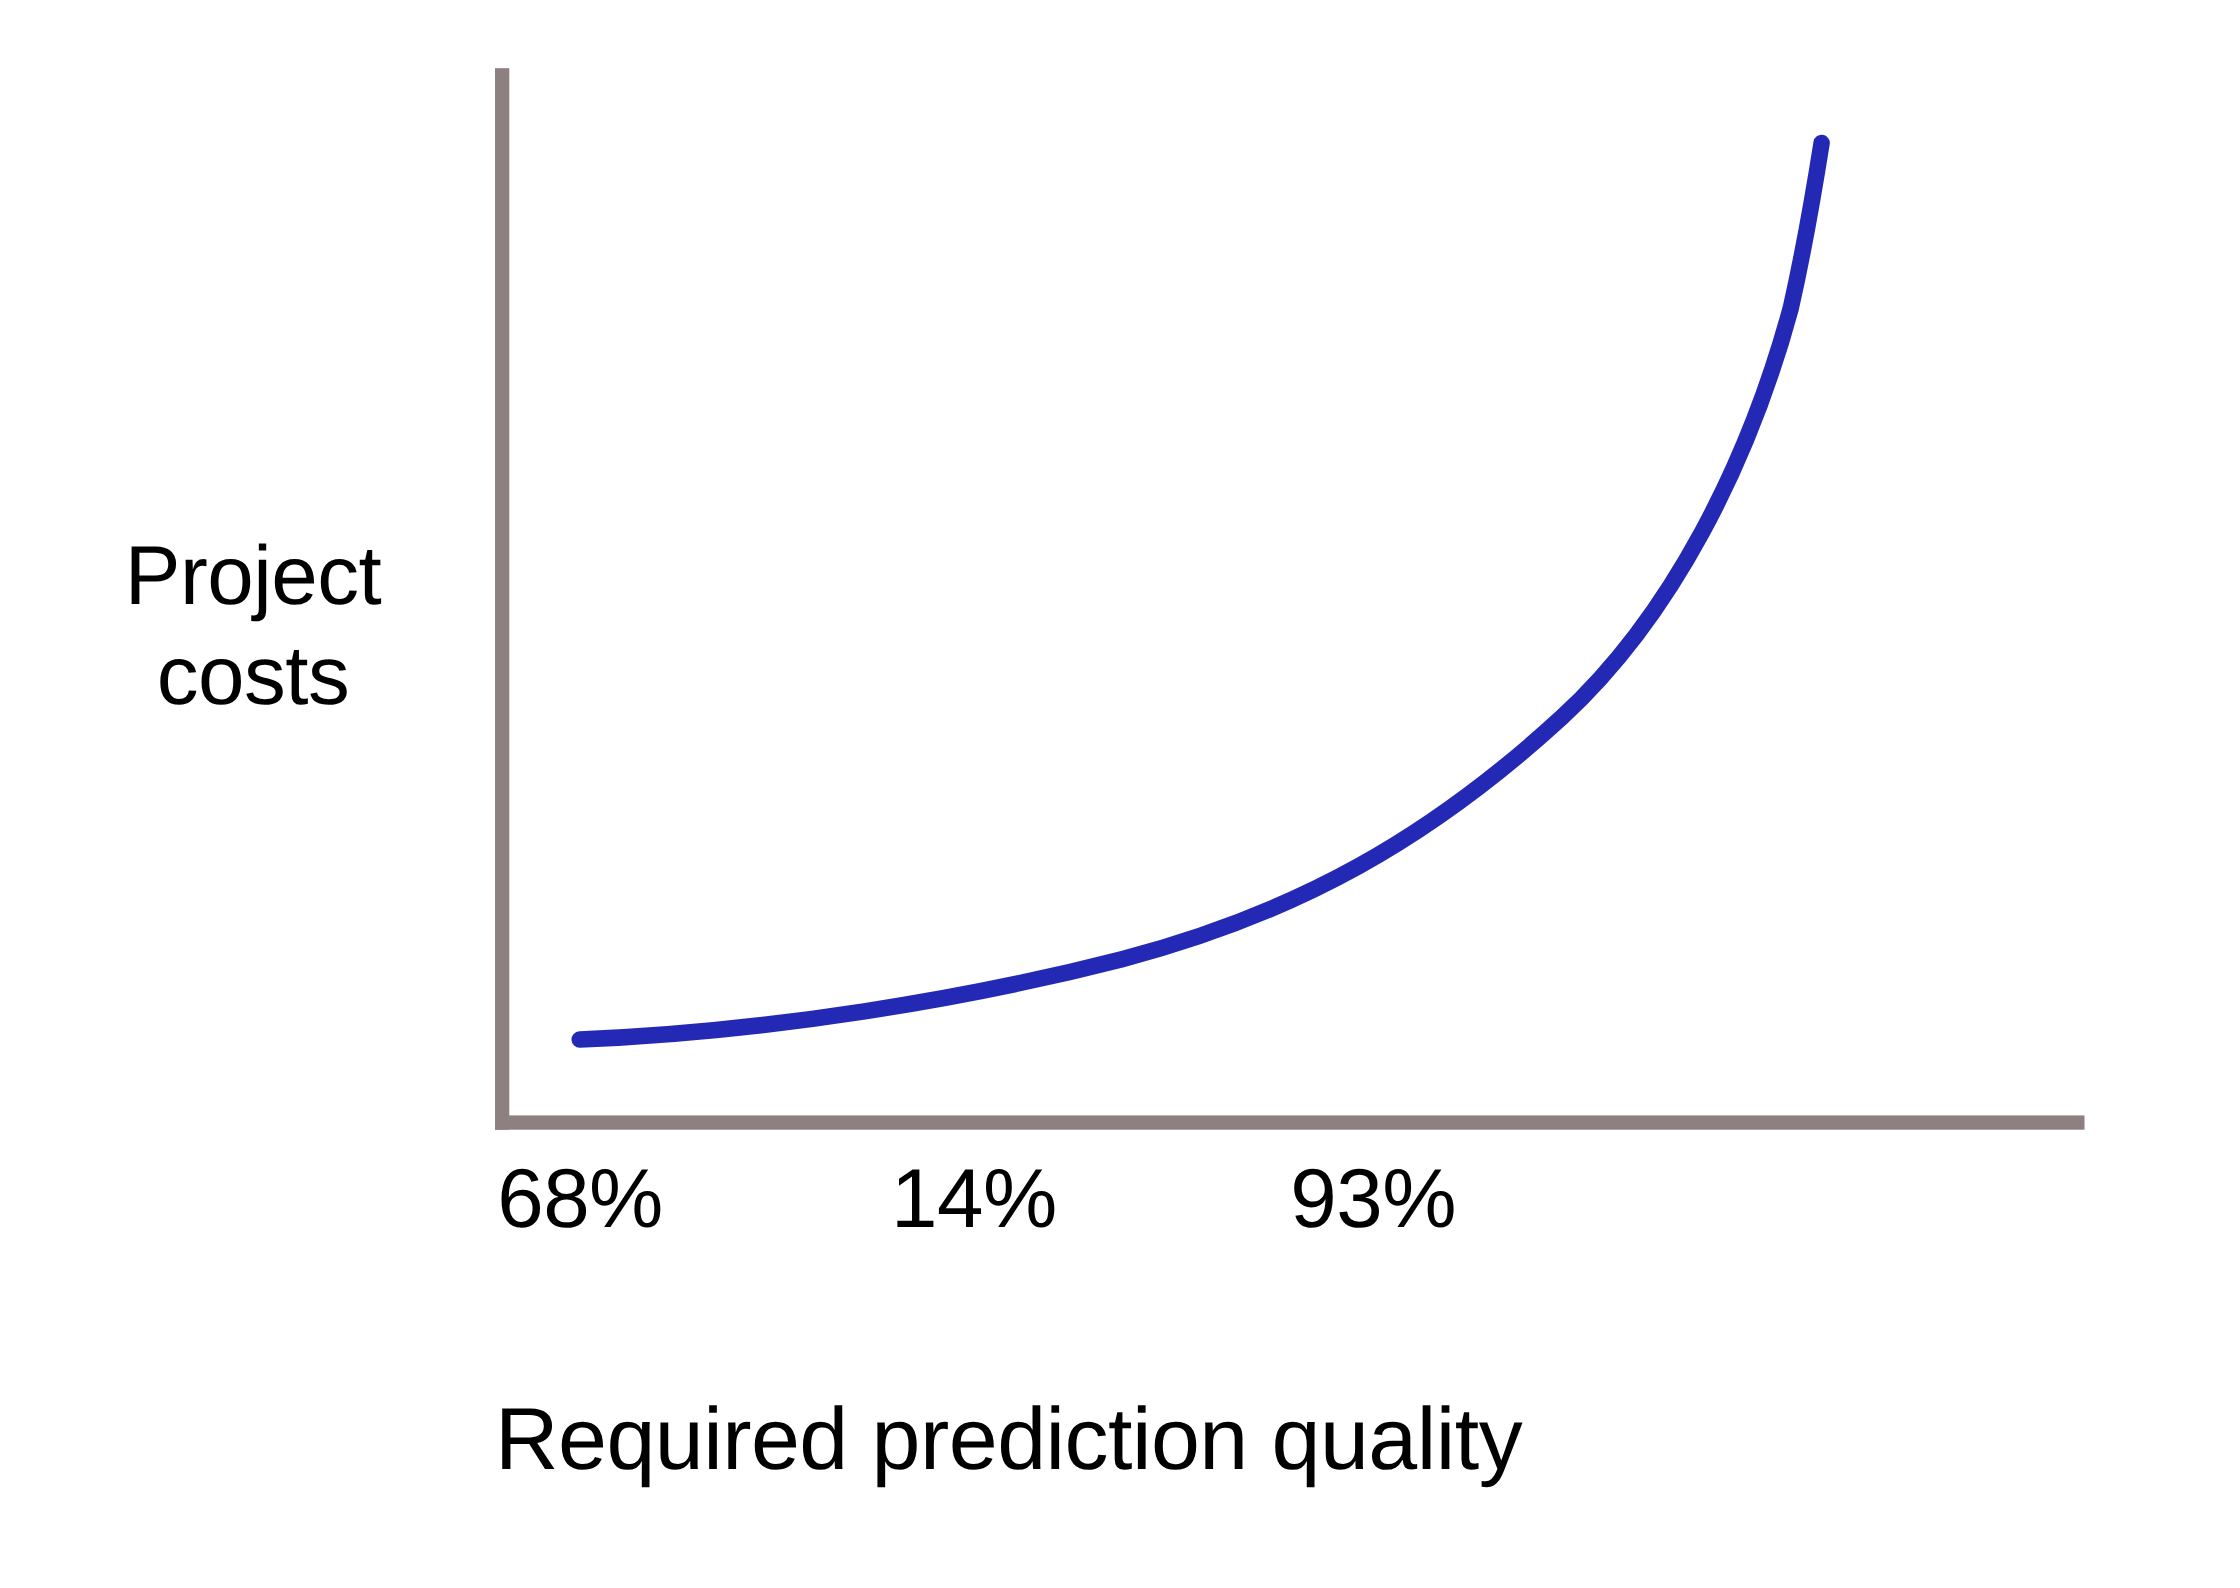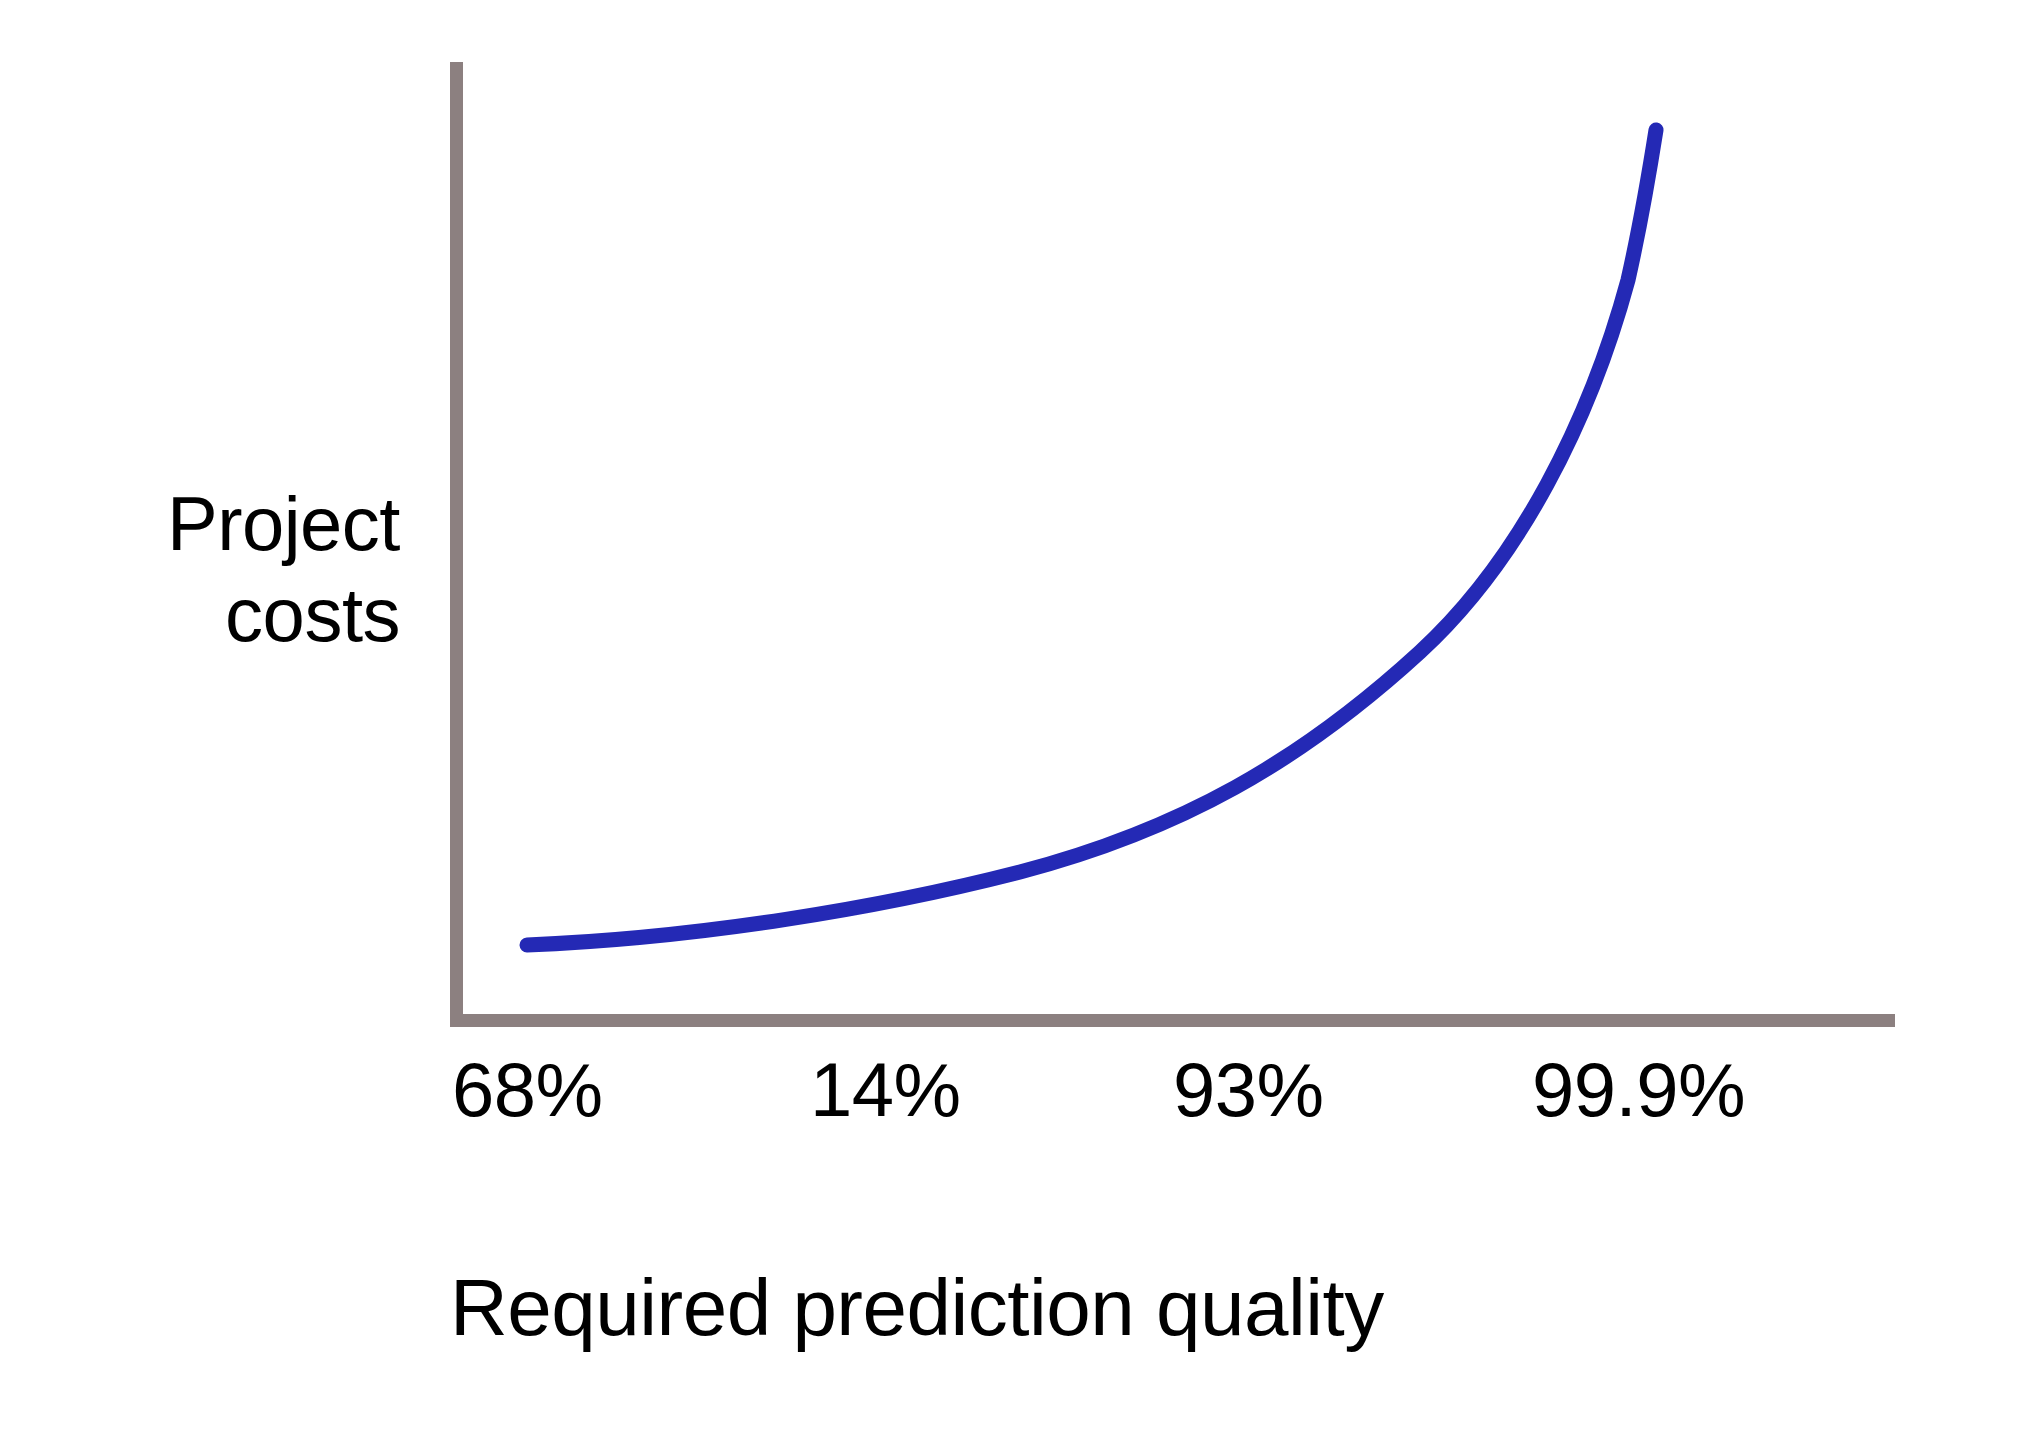--- a/index.html
+++ b/index.html
@@ -55,21 +55,21 @@
 
   
   #y-axis-label {
     position: absolute;
     left: 60px;
     top: 478px;
     width: 340px;
     font-size: 76px;
     line-height: 1.20;
     color: #000000;
-    text-align: right;
+    text-align: center;
     white-space: pre-line;
     letter-spacing: -0.5px;
   }
 
   
   .x-tick-label {
     position: absolute;
     top: 1052px;
     font-size: 76px;
     line-height: 1.0;
@@ -110,17 +110,16 @@
              C 1520 560, 1590 420, 1628 280
              C 1642 218, 1650 168, 1656 130" stroke="#2429b5"></path>
   </svg>
 
   <div id="y-axis-label">Project
 costs</div>
 
   <div class="x-tick-label" id="x-tick-0">68%</div>
   <div class="x-tick-label" id="x-tick-1">14%</div>
   <div class="x-tick-label" id="x-tick-2">93%</div>
-  <div class="x-tick-label" id="x-tick-3">99.9%</div>
 
   <div id="x-axis-title">Required prediction quality</div>
 
 </div>
 
 </body></html>

